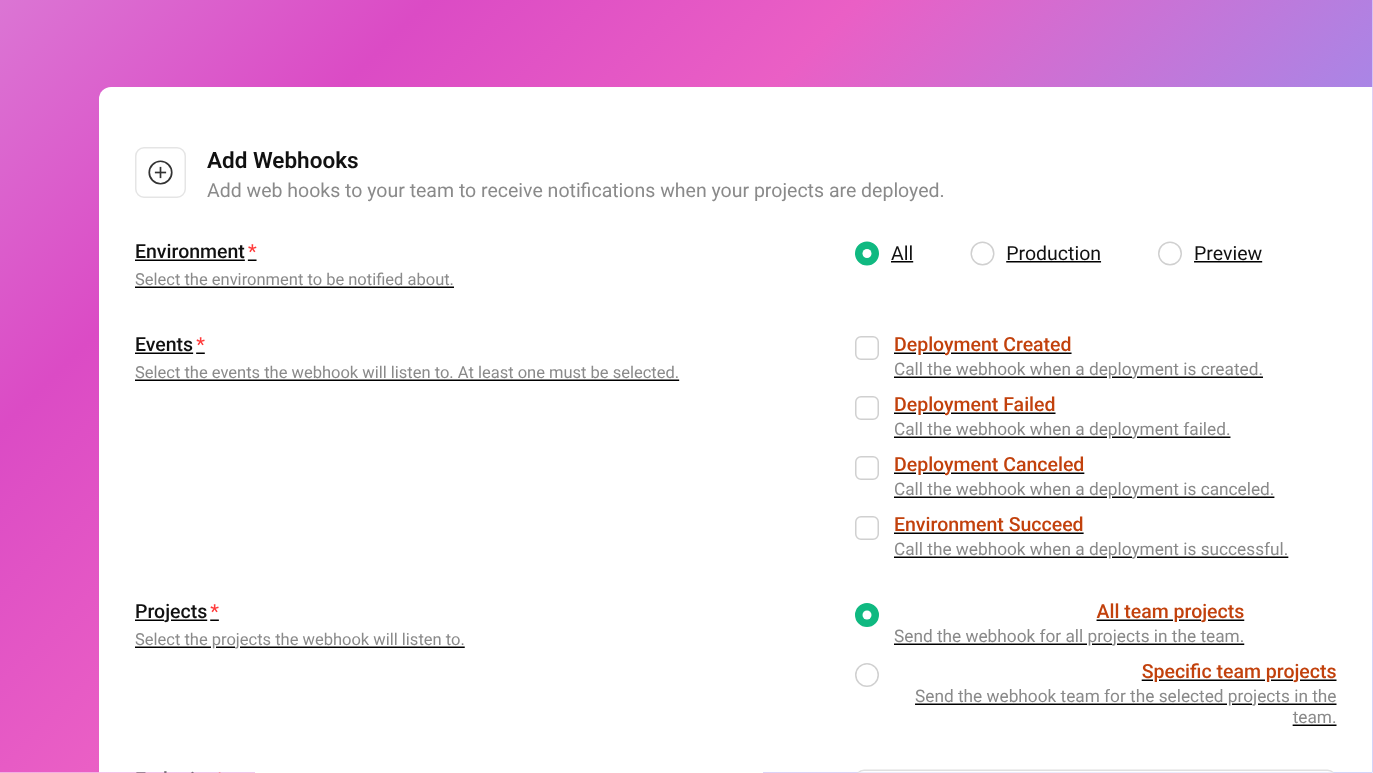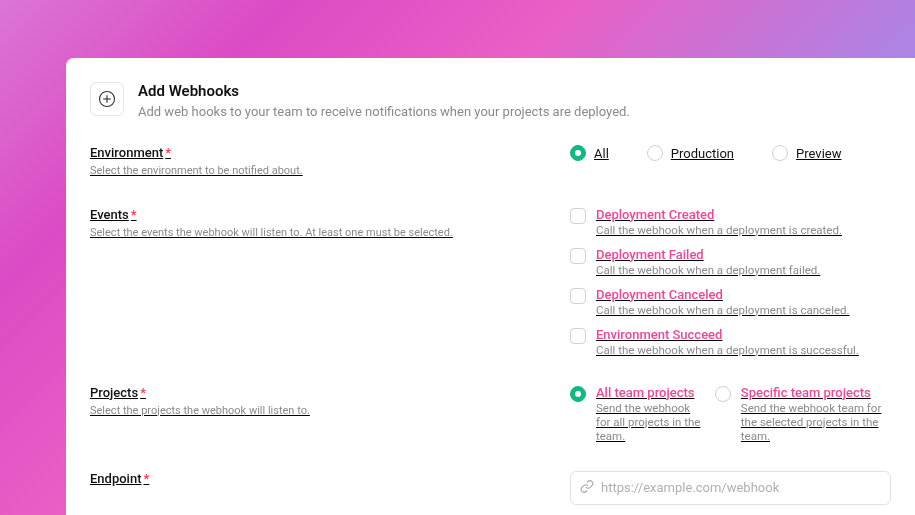--- a/index.html
+++ b/index.html
@@ -12,21 +12,21 @@
       position: relative;
     }
     .card {
       position: absolute;
       top: 58px;
       left: 66px;
       right: 0;
       bottom: 0;
       background: #fff;
       border-radius: 8px 0 0 0;
-      padding: 24px 24px;
+      padding: 40px 24px;
     }
     .header {
       display: flex;
       align-items: flex-start;
       gap: 14px;
       margin-bottom: 24px;
     }
     .header-icon {
       width: 34px;
       height: 34px;
@@ -127,32 +127,33 @@
       width: 16px;
       height: 16px;
       border: 1.5px solid #d0d0d0;
       border-radius: 4px;
       flex-shrink: 0;
       margin-top: 1px;
       cursor: pointer;
     }
     .check-text .check-title {
       font-size: 13px;
-      color: #ec4899;
+      color: #c2410c;
       font-weight: 500;
       margin-bottom: 1px;
     }
     .check-text .check-sub {
       font-size: 11.5px;
       color: #8a8a8a;
     }
     .radio-list {
       display: flex;
-      flex-direction: row;
+      flex-direction: column;
       gap: 10px;
+      text-align: right;
     }
     .radio-list-item {
       display: flex;
       align-items: flex-start;
       gap: 10px;
       cursor: pointer;
     }
     .radio-list-item .radio-circle { margin-top: 1px; }
     .input-wrap {
       position: relative;

